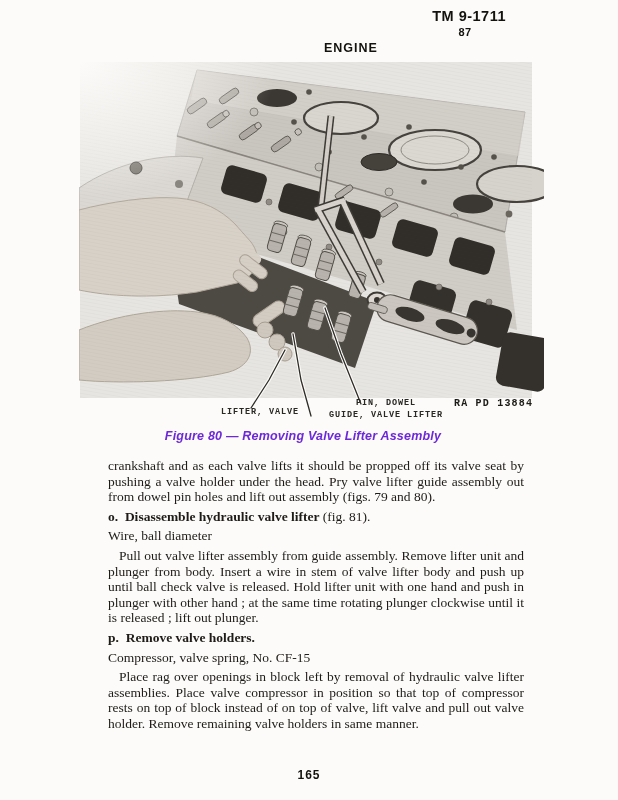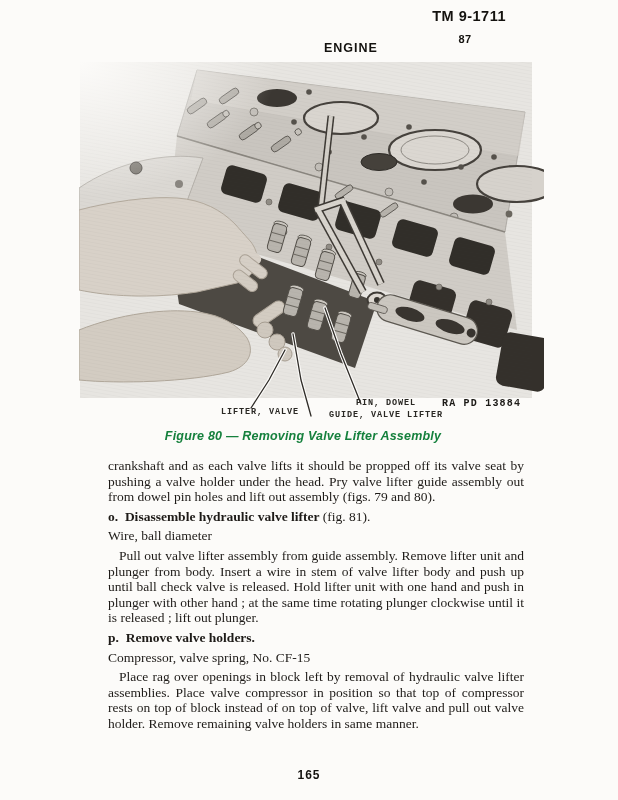--- a/index.html
+++ b/index.html
@@ -12,41 +12,41 @@
     color:#1e1b18;
   }
   
   .hdr-right{
     position:absolute;left:424px;top:9px;width:82px;
     font-family:"Liberation Sans", sans-serif;
     font-weight:700;font-size:14.5px;letter-spacing:.5px;
     text-align:right;color:#14120f;line-height:14px;
   }
   .hdr-right .sub{
-    text-align:center;font-size:11px;letter-spacing:.5px;margin-top:9px;
+    text-align:center;font-size:11px;letter-spacing:.5px;margin-top:2px;
   }
   .hdr-section{
     position:absolute;left:279px;top:41px;
     font-family:"Liberation Sans", sans-serif;
     font-weight:700;font-size:12.5px;letter-spacing:1px;color:#14120f;margin-left:45px;
   }
   
   .photo-svg{position:absolute;left:79px;top:62px;width:465px;height:360px;}
   .pl{
     position:absolute;
     font-family:Liberation Mono, monospace;
     font-weight:700;font-size:8.5px;letter-spacing:.9px;
     color:#2a2824;white-space:nowrap;
   }
   .pl-credit{font-size:10px;letter-spacing:1.2px;color:#1c1a17;}
   .fig-caption{
     position:absolute;left:0;right:12px;top:429px;text-align:center;
     font-family:"Liberation Sans", sans-serif;
     font-weight:700;font-style:italic;font-size:12.5px;letter-spacing:.2px;
-    color:#15803d;
+    color:#6d28d9;
   }
   
   .body-col{
     position:absolute;left:104px;top:454px;width:424px;
     font-size:13.5px;line-height:15.6px;text-align:justify;
   }
   .body-col p{margin:4px;}
   .para{margin-top:5px;}
   .para.indent{text-indent:11px;}
   .sec-head{margin-top:11px;margin-left:14px;text-align:left;}
@@ -272,21 +272,21 @@
       <polyline points="232,354 222,318 214,272" stroke="#fcfbf9" stroke-width="3.5"></polyline>
       <polyline points="232,354 222,318 214,272" stroke="#2f2c28" stroke-width="1.3"></polyline>
       <polyline points="282,342 262,292 246,246" stroke="#fcfbf9" stroke-width="3.5"></polyline>
       <polyline points="282,342 262,292 246,246" stroke="#2f2c28" stroke-width="1.3"></polyline>
     </g>
   </svg>
 
   <div class="pl" style="left:221px;top:407px;">LIFTER, VALVE</div>
   <div class="pl" style="left:356px;top:398px;">PIN, DOWEL</div>
   <div class="pl" style="left:329px;top:410px;">GUIDE, VALVE LIFTER</div>
-  <div class="pl pl-credit" style="left:442px;top:398px;">RA PD 13884</div>
+  <div class="pl pl-credit" style="left:454px;top:398px;">RA PD 13884</div>
 
   <div class="fig-caption">Figure 80 — Removing Valve Lifter Assembly</div>
 
   <div class="body-col">
     <p class="para">crankshaft and as each valve lifts it should be propped off its valve seat by pushing a valve holder under the head.  Pry valve lifter guide assembly out from dowel pin holes and lift out assembly (figs. 79 and 80).</p>
 
     <p class="sec-head"><span class="sec-letter">o.</span>&nbsp; <span class="sec-title">Disassemble hydraulic valve lifter</span> <span>(fig. 81).</span></p>
     <p class="tool-line">Wire, ball diameter</p>
     <p class="para indent">Pull out valve lifter assembly from guide assembly.  Remove lifter unit and plunger from body.  Insert a wire in stem of valve lifter body and push up until ball check valve is released.  Hold lifter unit with one hand and push in plunger with other hand ; at the same time rotating plunger clockwise until it is released ; lift out plunger.</p>
 

